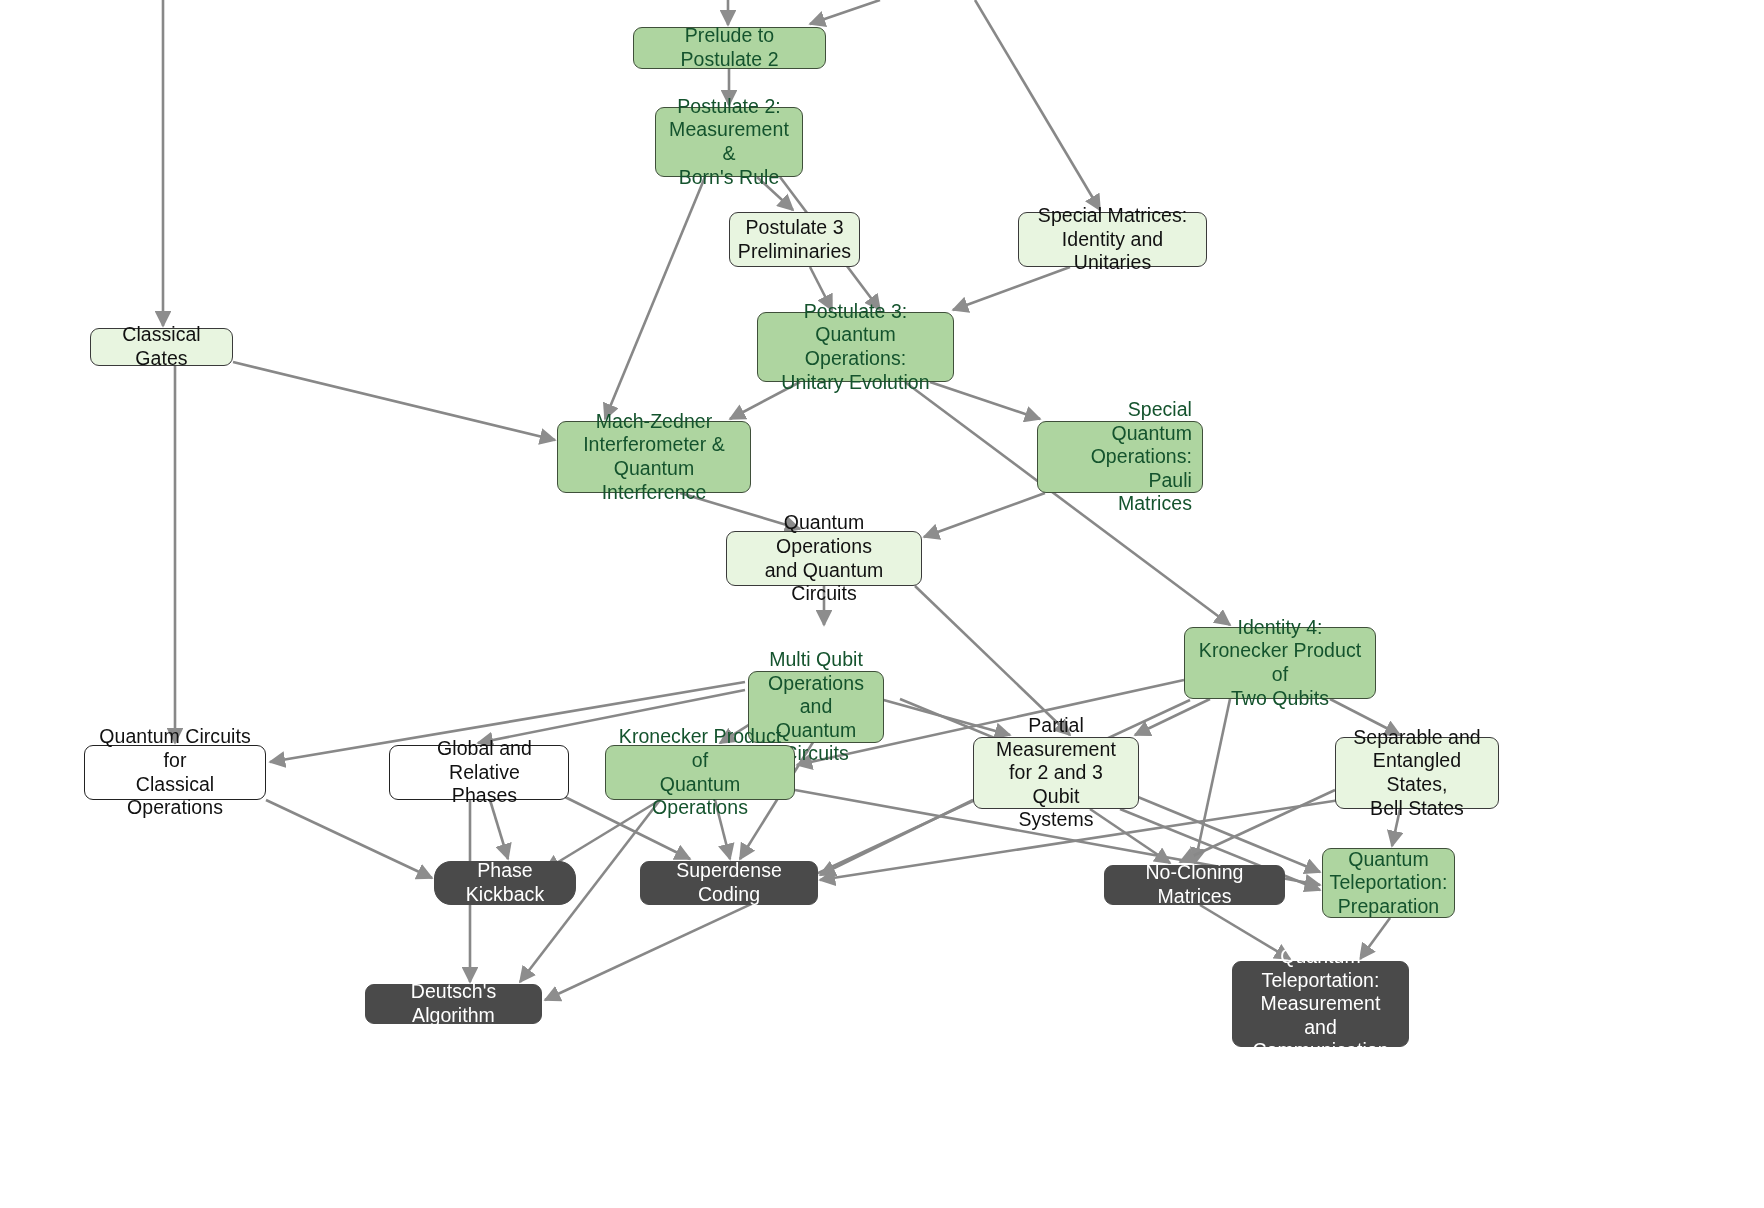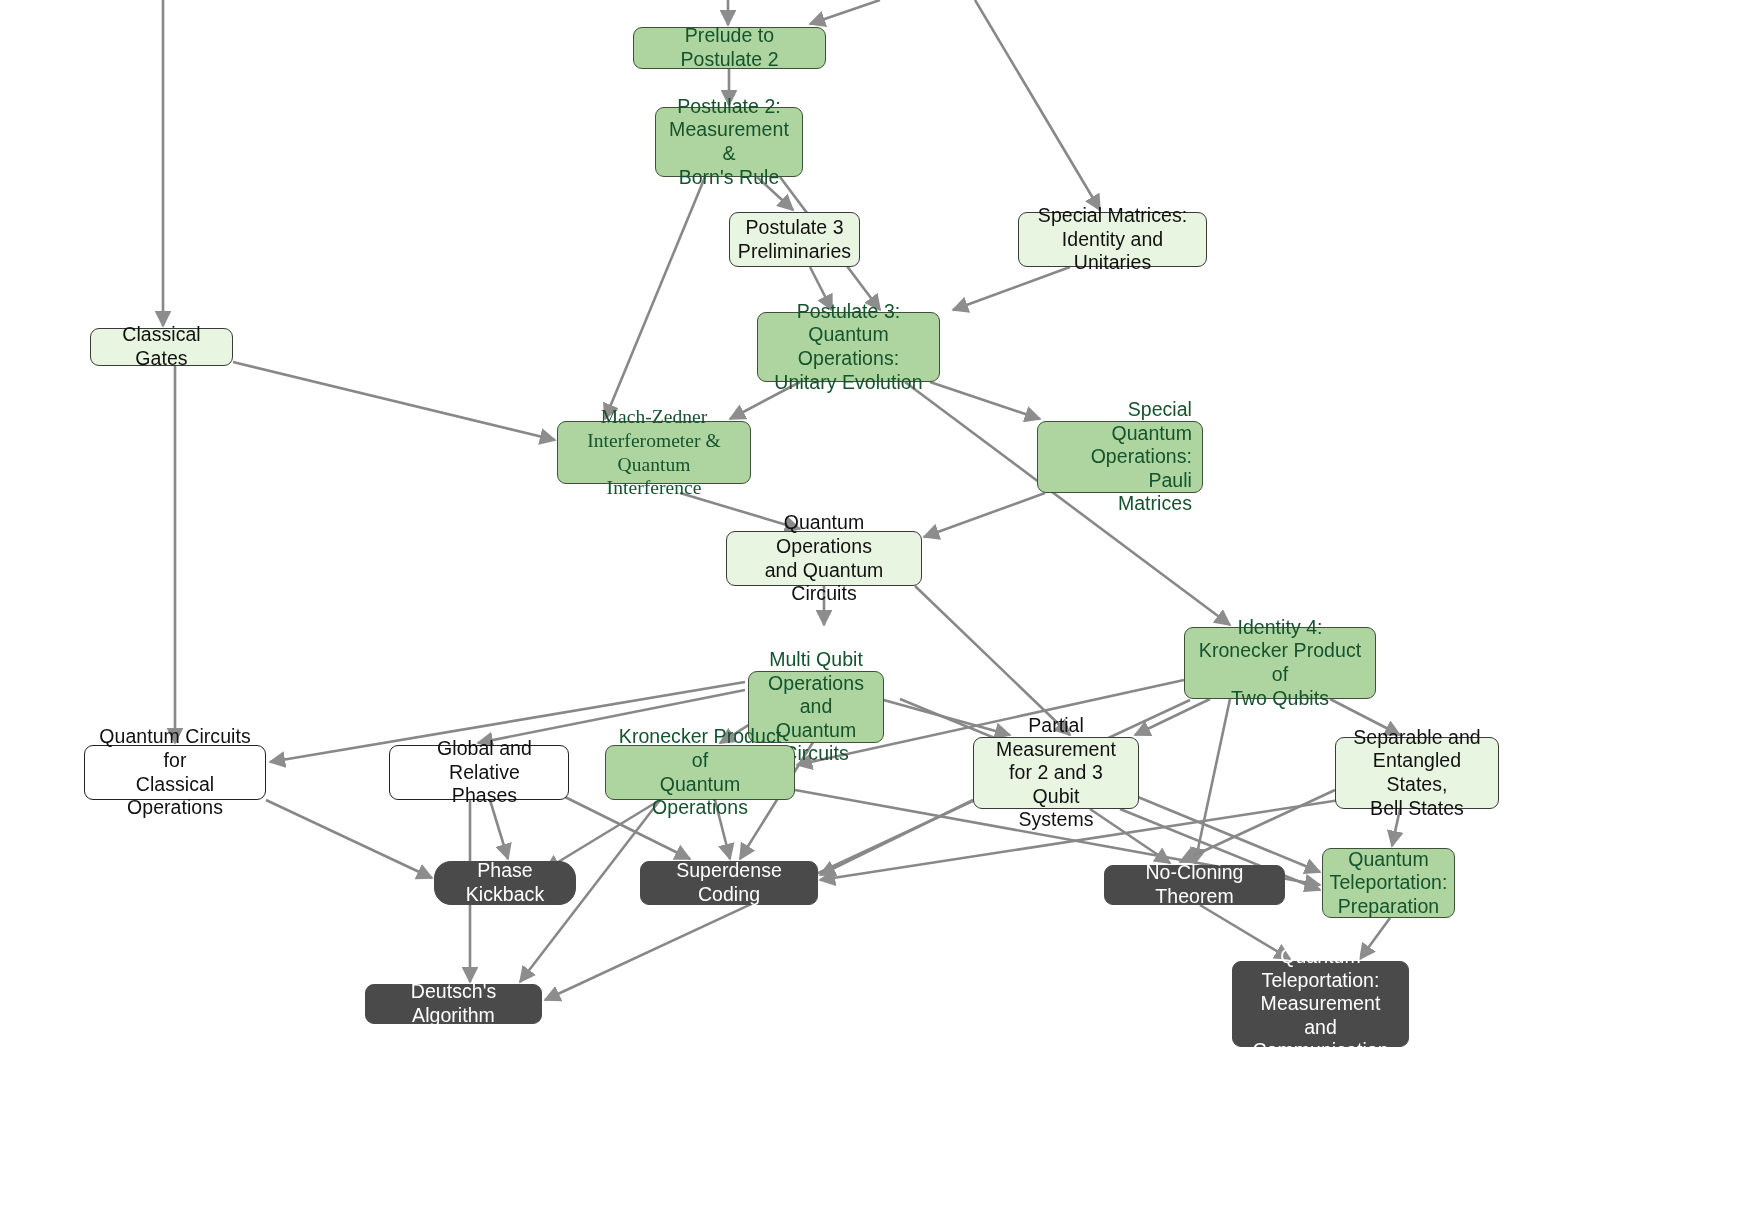--- a/index.html
+++ b/index.html
@@ -104,25 +104,25 @@
   </svg>
   <div id="node-layer">
       <div class="node fill-midgreen" style="left: 633px; top: 27px; width: 193px; height: 42px;">Prelude to Postulate 2</div>
       <div class="node fill-midgreen" style="left: 655px; top: 107px; width: 148px; height: 70px;">Postulate 2:
 Measurement &amp;
 Born's Rule</div>
       <div class="node fill-lightgreen" style="left: 729px; top: 212px; width: 131px; height: 55px;">Postulate 3
 Preliminaries</div>
       <div class="node fill-lightgreen" style="left: 1018px; top: 212px; width: 189px; height: 55px;">Special Matrices:
 Identity and Unitaries</div>
-      <div class="node fill-midgreen" style="left: 757px; top: 312px; width: 183px; height: 70px;">Postulate 3:
+      <div class="node fill-midgreen" style="left: 757px; top: 312px; width: 197px; height: 70px;">Postulate 3:
 Quantum Operations:
 Unitary Evolution</div>
       <div class="node fill-lightgreen" style="left: 90px; top: 328px; width: 143px; height: 38px;">Classical Gates</div>
-      <div class="node fill-midgreen" style="left: 557px; top: 421px; width: 194px; height: 63px; font-family: Liberation Serif, serif;">Mach-Zedner
+      <div class="node fill-midgreen" style="left: 557px; top: 421px; width: 194px; height: 72px;">Mach-Zedner
 Interferometer &amp;
 Quantum Interference</div>
       <div class="node fill-midgreen" style="left: 1037px; top: 421px; width: 166px; height: 72px; text-align: right;">Special Quantum
 Operations: Pauli
 Matrices</div>
       <div class="node fill-lightgreen" style="left: 726px; top: 531px; width: 196px; height: 55px;">Quantum Operations
 and Quantum Circuits</div>
       <div class="node fill-midgreen" style="left: 748px; top: 627px; width: 136px; height: 72px; margin-top: 44px;">Multi Qubit
 Operations and
 Quantum Circuits</div>
@@ -136,21 +136,21 @@
       <div class="node fill-midgreen" style="left: 605px; top: 745px; width: 190px; height: 55px;">Kronecker Product of
 Quantum Operations</div>
       <div class="node fill-lightgreen" style="left: 973px; top: 737px; width: 166px; height: 72px;">Partial Measurement
 for 2 and 3 Qubit
 Systems</div>
       <div class="node fill-lightgreen" style="left: 1335px; top: 737px; width: 164px; height: 72px;">Separable and
 Entangled States,
 Bell States</div>
       <div class="node fill-dark" style="left: 434px; top: 861px; width: 142px; height: 44px; border-radius: 17px;">Phase Kickback</div>
       <div class="node fill-dark" style="left: 640px; top: 861px; width: 178px; height: 44px;">Superdense Coding</div>
-      <div class="node fill-dark" style="left: 1104px; top: 865px; width: 181px; height: 40px;">No-Cloning Theorem</div>
+      <div class="node fill-dark" style="left: 1104px; top: 865px; width: 181px; height: 40px;">No-Cloning Matrices</div>
       <div class="node fill-midgreen" style="left: 1322px; top: 848px; width: 133px; height: 70px;">Quantum
 Teleportation:
 Preparation</div>
       <div class="node fill-dark" style="left: 1232px; top: 961px; width: 177px; height: 86px;">Quantum
 Teleportation:
 Measurement and
 Communication</div>
       <div class="node fill-dark" style="left: 365px; top: 984px; width: 177px; height: 40px;">Deutsch's Algorithm</div>
     </div>
 </div>

